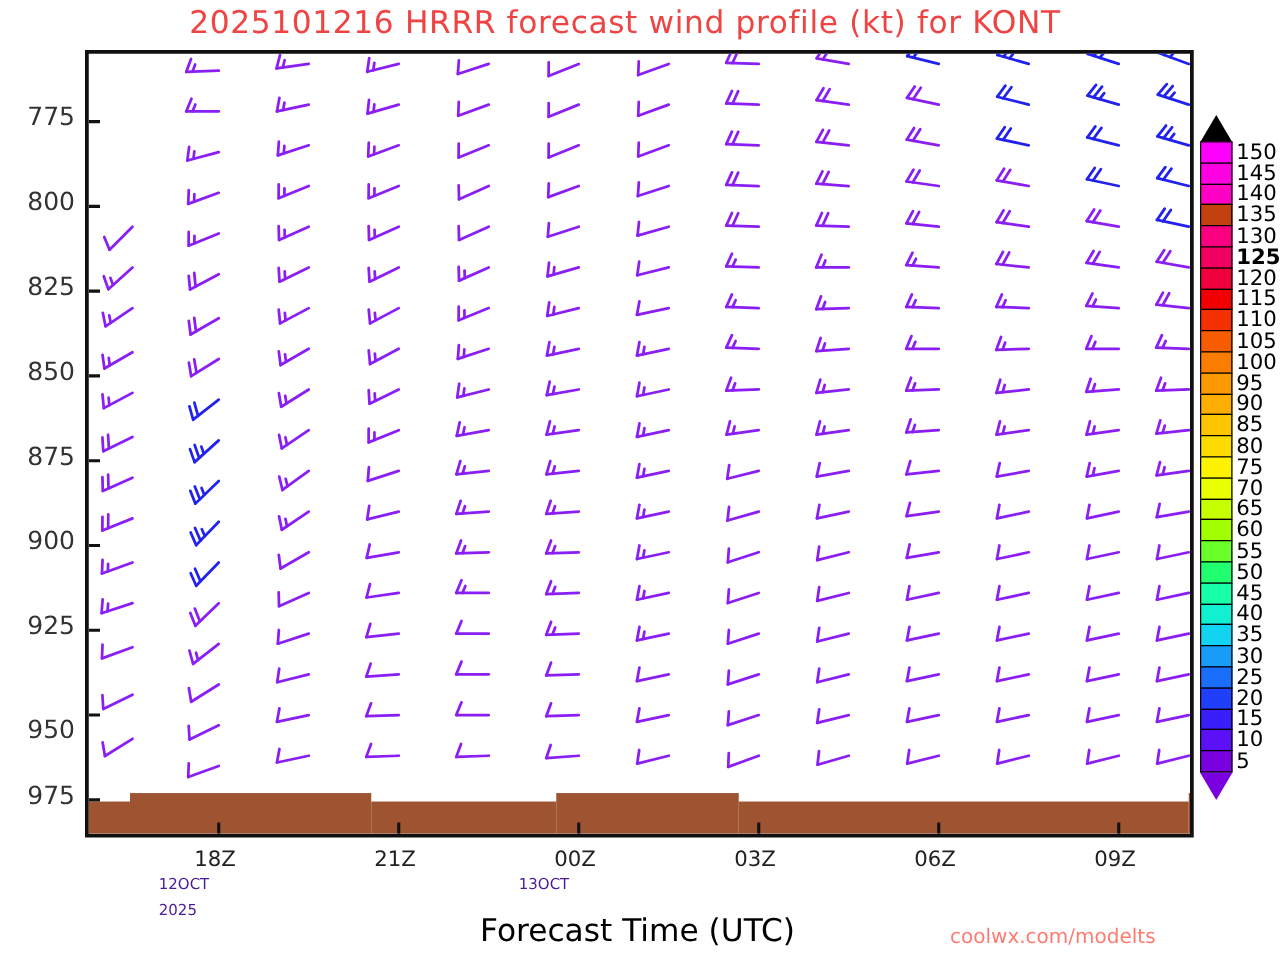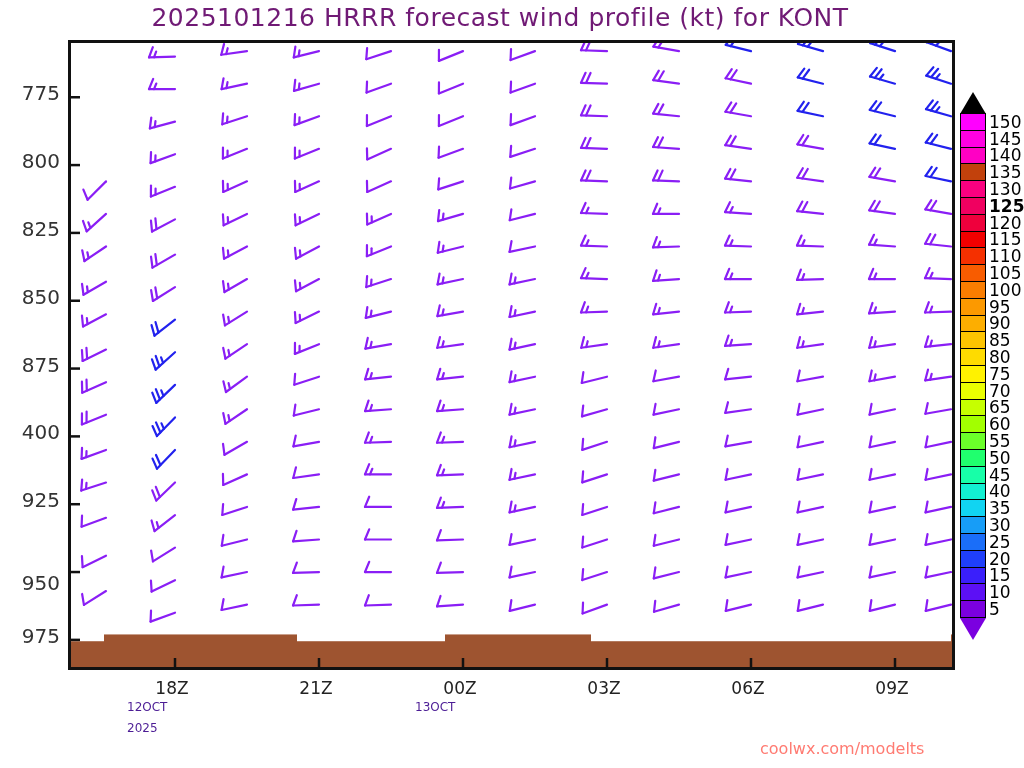--- a/index.html
+++ b/index.html
@@ -1,20 +1,20 @@
 <!DOCTYPE html>
 <html><head>
 <meta charset="utf-8">
 <style>
   html,body{margin:0;padding:0;background:#fff;}
   body{width:1024px;height:768px;overflow:hidden;
        font-family:"DejaVu Sans","Liberation Sans",sans-serif;}
   #stage{position:relative;width:1024px;height:768px;}
   #title{position:absolute;left:0;top:3px;width:1000px;text-align:center;
-         font-size:25px;letter-spacing:.5px;color:#701a75;white-space:nowrap;}
+         font-size:25px;letter-spacing:.5px;color:#ef4444;white-space:nowrap;}
   #plotframe{position:absolute;left:68px;top:40px;width:887px;height:630px;
              border:3px solid #111;box-sizing:border-box;background:#fff;}
   #plotsvg{position:absolute;left:0;top:0;}
   .ytl{position:absolute;font-size:20px;color:#333;text-align:right;width:58px;}
   .xtl{position:absolute;font-size:17px;color:#222;text-align:center;width:90px;}
   .xtl2{position:absolute;font-size:12px;color:#4c1d95;width:90px;}
   #xaxislabel{position:absolute;left:300px;top:730px;width:420px;text-align:center;
               font-size:25px;color:#000;}
   #watermark{position:absolute;left:760px;top:739px;font-size:16px;color:#ff7b72;}
   #cbar{position:absolute;left:960px;top:92px;width:26px;}
@@ -1122,37 +1122,38 @@
         </g>
     </svg>
   </div>
 
   <div id="ylabels">
       <div class="ytl" style="left: 2px; top: 81.2609px;">775</div>
       <div class="ytl" style="left: 2px; top: 149.087px;">800</div>
       <div class="ytl" style="left: 2px; top: 216.913px;">825</div>
       <div class="ytl" style="left: 2px; top: 284.739px;">850</div>
       <div class="ytl" style="left: 2px; top: 352.565px;">875</div>
-      <div class="ytl" style="left: 2px; top: 420.391px;">400</div>
+      <div class="ytl" style="left: 2px; top: 420.391px;">900</div>
       <div class="ytl" style="left: 2px; top: 488.217px;">925</div>
       <div class="ytl" style="left: 2px; top: 571px;">950</div>
       <div class="ytl" style="left: 2px; top: 623.87px;">975</div>
     </div>
   <div id="xlabels">
       <div class="xtl" style="left: 127px; top: 678px;">18Z</div>
       <div class="xtl2" style="left: 127px; top: 700px;">12OCT</div>
       <div class="xtl2" style="left: 127px; top: 721px;">2025</div>
       <div class="xtl" style="left: 271px; top: 678px;">21Z</div>
       <div class="xtl" style="left: 415px; top: 678px;">00Z</div>
       <div class="xtl2" style="left: 415px; top: 700px;">13OCT</div>
       <div class="xtl" style="left: 559px; top: 678px;">03Z</div>
       <div class="xtl" style="left: 703px; top: 678px;">06Z</div>
       <div class="xtl" style="left: 847px; top: 678px;">09Z</div>
     </div>
 
+  <div id="xaxislabel">Forecast Time (UTC)</div>
   <div id="watermark">coolwx.com/modelts</div>
 
   <div id="cbar">
       <div class="cbarrow" style="width: 0px; height: 0px; border-left: 13px solid transparent; border-right: 13px solid transparent; border-bottom: 22px solid rgb(0, 0, 0);"></div>
       <div class="cbcell" style="background: rgb(255, 0, 255);">
         <span class="cblabel">150</span>
       </div>
       <div class="cbcell" style="background: rgb(255, 0, 226);">
         <span class="cblabel">145</span>
       </div>

